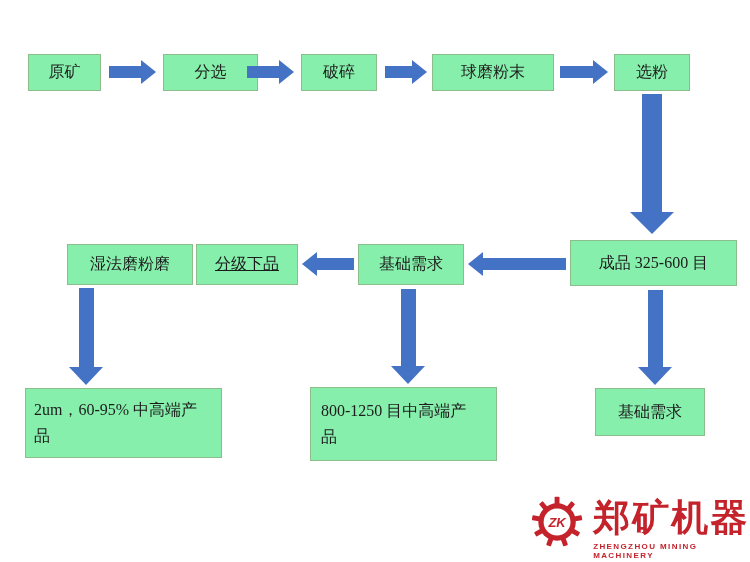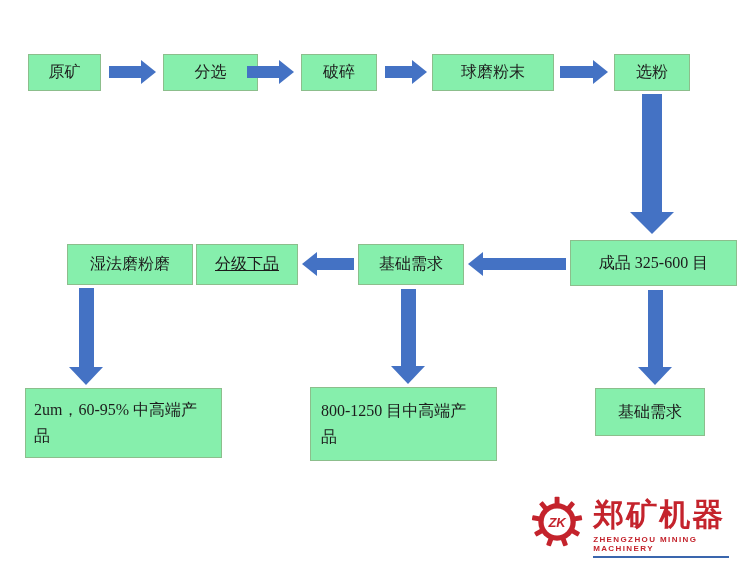--- a/index.html
+++ b/index.html
@@ -42,21 +42,21 @@
   .v.slim .shaft { width:15px; }
   .v.slim .head { border-left:17px solid transparent; border-right:17px solid transparent; border-top:18px solid #4472c4; }
 
   
   .logo { position:absolute; left:531px; top:494px; display:flex; align-items:flex-start; }
   .logo-gear { width:56px; height:56px; margin-right:10px; }
   .logo-text { display:flex; flex-direction:column; padding-top:4px; }
   .logo-company {
     font-family:"Liberation Sans","DejaVu Sans",sans-serif;
     font-weight:700;
-    font-size:31px;
+    font-size:37px;
     color:#c4232c;
     letter-spacing:2px;
     line-height:1.1;
   }
   .logo-tagline {
     font-family:"Liberation Sans","DejaVu Sans",sans-serif;
     font-weight:700;
     font-size:8px;
     color:#c4232c;
     letter-spacing:1.4px;

